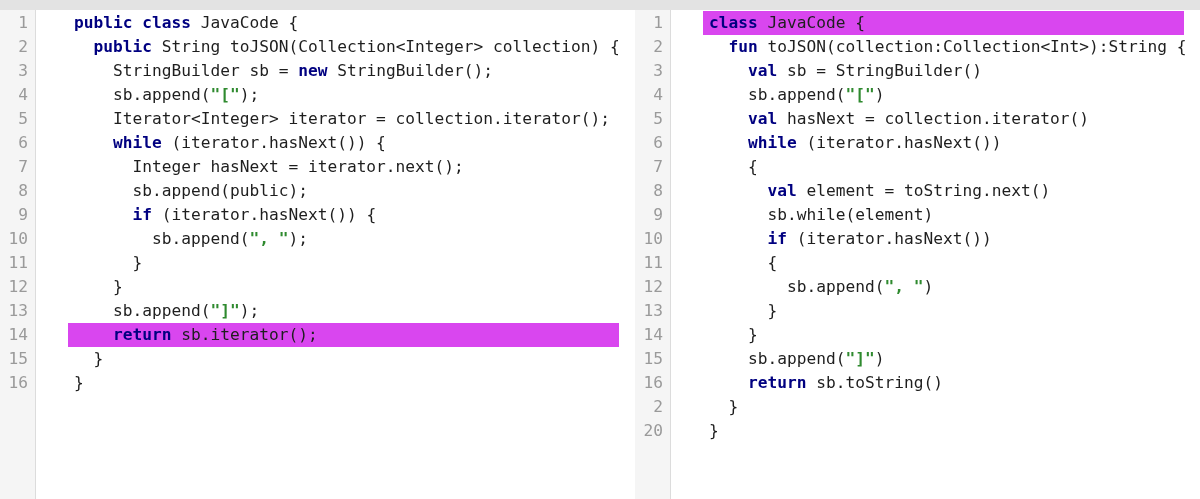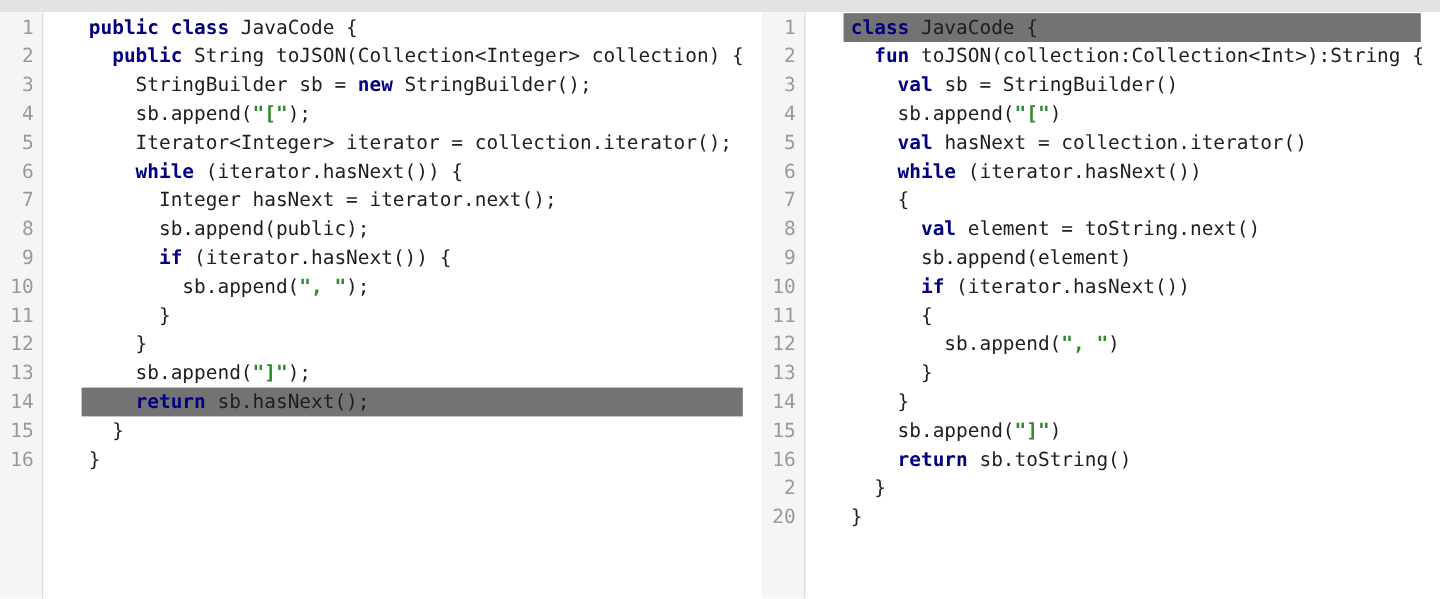--- a/index.html
+++ b/index.html
@@ -11,21 +11,21 @@
   .topbar { position: absolute; left: 0; top: 0; width: 1200px; height: 10px; background: #e3e3e3; }
   .pane { position: absolute; top: 10px; height: 489px; background: #fff; overflow: hidden; }
   #pane-left { left: 0; width: 635px; }
   #pane-right { left: 635px; width: 565px; }
   .gutter {
     position: absolute; left: 0; top: 0; bottom: 0; width: 35px;
     background: #f5f5f5; border-right: 1px solid #dcdcdc;
   }
   .lines { position: absolute; left: 0; top: 1px; right: 0; }
   .line { position: relative; height: 24px; line-height: 24px; font-size: 16.2px; white-space: pre; }
-  .line.hl .code { background: #737373; }
+  .line.hl .code { background: #d946ef; }
   .ln {
     position: absolute; left: 0; top: 0; width: 28px; text-align: right;
     color: #9a9a9a; font-family: "DejaVu Sans Mono", monospace;
   }
   .code { position: absolute; left: 36px; right: 16px; top: 0; height: 24px; padding-left: 6px; color: #1e1e1e; margin-left: 32px; }
   .kw { color: #000080; font-weight: bold; }
   .str { color: #2f8a2f; font-weight: bold; }
 </style>
 </head>
 <body>
@@ -41,38 +41,38 @@
       <div class="line"><span class="ln">4</span><span class="code"><span>    sb.append(</span><span class="str">"["</span><span>);</span></span></div>
       <div class="line"><span class="ln">5</span><span class="code"><span>    Iterator&lt;Integer&gt; iterator = collection.iterator();</span></span></div>
       <div class="line"><span class="ln">6</span><span class="code"><span>    </span><span class="kw">while</span><span> (iterator.hasNext()) {</span></span></div>
       <div class="line"><span class="ln">7</span><span class="code"><span>      Integer hasNext = iterator.next();</span></span></div>
       <div class="line"><span class="ln">8</span><span class="code"><span>      sb.append(public);</span></span></div>
       <div class="line"><span class="ln">9</span><span class="code"><span>      </span><span class="kw">if</span><span> (iterator.hasNext()) {</span></span></div>
       <div class="line"><span class="ln">10</span><span class="code"><span>        sb.append(</span><span class="str">", "</span><span>);</span></span></div>
       <div class="line"><span class="ln">11</span><span class="code"><span>      }</span></span></div>
       <div class="line"><span class="ln">12</span><span class="code"><span>    }</span></span></div>
       <div class="line"><span class="ln">13</span><span class="code"><span>    sb.append(</span><span class="str">"]"</span><span>);</span></span></div>
-      <div class="line hl"><span class="ln">14</span><span class="code"><span>    </span><span class="kw">return</span><span> sb.hasNext();</span></span></div>
+      <div class="line hl"><span class="ln">14</span><span class="code"><span>    </span><span class="kw">return</span><span> sb.iterator();</span></span></div>
       <div class="line"><span class="ln">15</span><span class="code"><span>  }</span></span></div>
       <div class="line"><span class="ln">16</span><span class="code"><span>}</span></span></div>
     </div>
 </div>
 
 <div class="pane" id="pane-right">
   <div class="gutter"></div>
   <div class="lines">
       <div class="line hl"><span class="ln">1</span><span class="code"><span class="kw">class</span><span> JavaCode {</span></span></div>
       <div class="line"><span class="ln">2</span><span class="code"><span>  </span><span class="kw">fun</span><span> toJSON(collection:Collection&lt;Int&gt;):String {</span></span></div>
       <div class="line"><span class="ln">3</span><span class="code"><span>    </span><span class="kw">val</span><span> sb = StringBuilder()</span></span></div>
       <div class="line"><span class="ln">4</span><span class="code"><span>    sb.append(</span><span class="str">"["</span><span>)</span></span></div>
       <div class="line"><span class="ln">5</span><span class="code"><span>    </span><span class="kw">val</span><span> hasNext = collection.iterator()</span></span></div>
       <div class="line"><span class="ln">6</span><span class="code"><span>    </span><span class="kw">while</span><span> (iterator.hasNext())</span></span></div>
       <div class="line"><span class="ln">7</span><span class="code"><span>    {</span></span></div>
       <div class="line"><span class="ln">8</span><span class="code"><span>      </span><span class="kw">val</span><span> element = toString.next()</span></span></div>
-      <div class="line"><span class="ln">9</span><span class="code"><span>      sb.append(element)</span></span></div>
+      <div class="line"><span class="ln">9</span><span class="code"><span>      sb.while(element)</span></span></div>
       <div class="line"><span class="ln">10</span><span class="code"><span>      </span><span class="kw">if</span><span> (iterator.hasNext())</span></span></div>
       <div class="line"><span class="ln">11</span><span class="code"><span>      {</span></span></div>
       <div class="line"><span class="ln">12</span><span class="code"><span>        sb.append(</span><span class="str">", "</span><span>)</span></span></div>
       <div class="line"><span class="ln">13</span><span class="code"><span>      }</span></span></div>
       <div class="line"><span class="ln">14</span><span class="code"><span>    }</span></span></div>
       <div class="line"><span class="ln">15</span><span class="code"><span>    sb.append(</span><span class="str">"]"</span><span>)</span></span></div>
       <div class="line"><span class="ln">16</span><span class="code"><span>    </span><span class="kw">return</span><span> sb.toString()</span></span></div>
       <div class="line"><span class="ln">2</span><span class="code"><span>  }</span></span></div>
       <div class="line"><span class="ln">20</span><span class="code"><span>}</span></span></div>
     </div>

